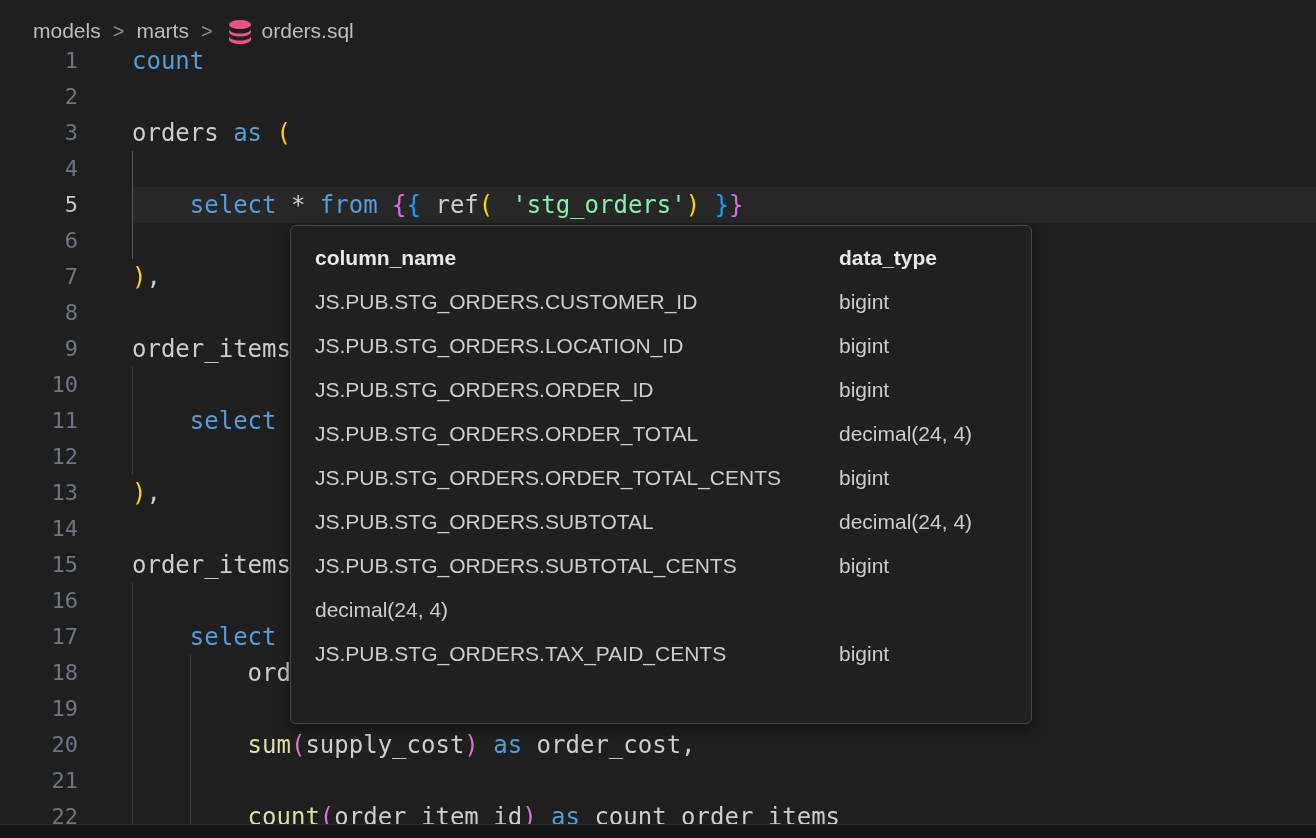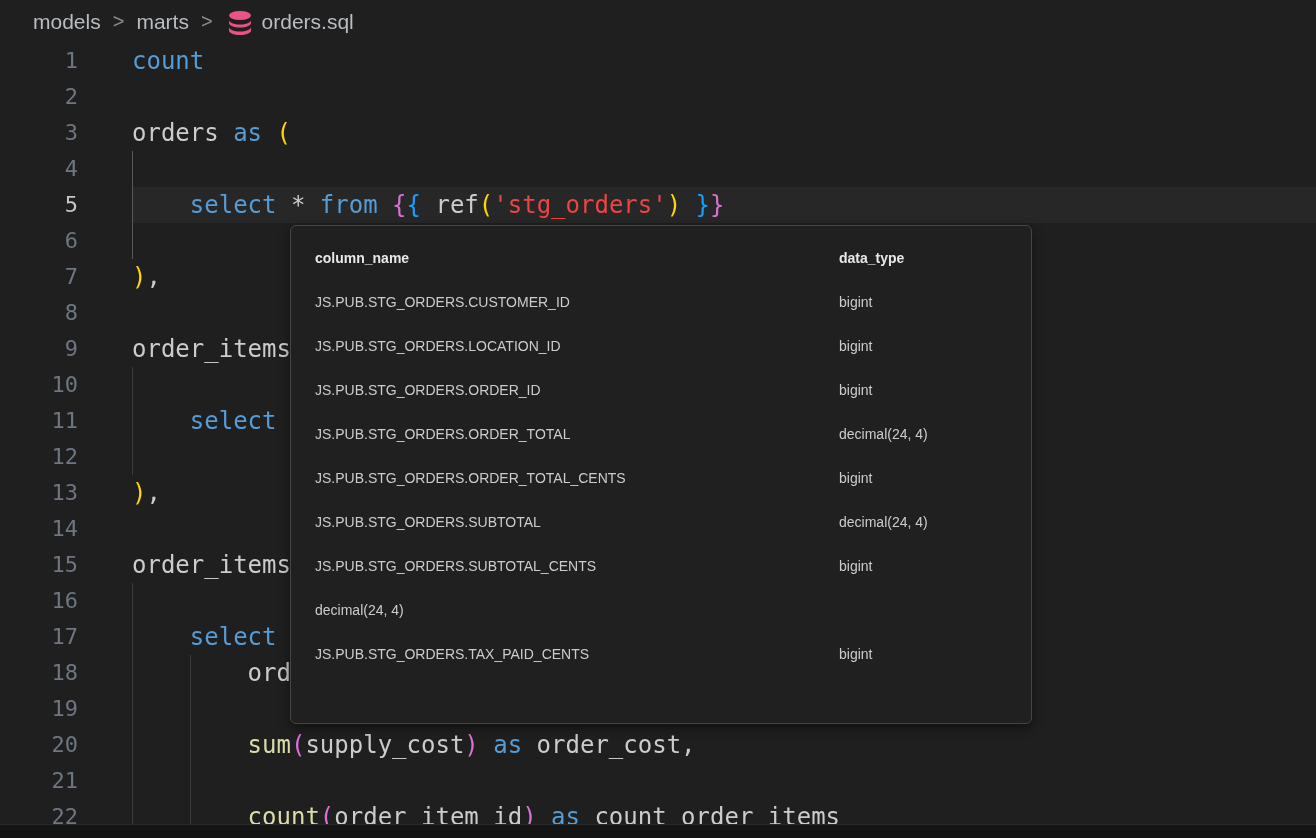--- a/index.html
+++ b/index.html
@@ -7,21 +7,21 @@
   body {
     background:#1f1f1f;
     font-family:"Liberation Sans","DejaVu Sans",sans-serif;
     position:relative;
   }
   #app { position:absolute; inset:0; width:1316px; height:838px; background:#1f1f1f; overflow:hidden; }
 
   
   .breadcrumb {
     position:absolute; top:0; left:0; right:0; height:43px;
-    display:flex; align-items:center; padding-left:33px;
+    display:flex; align-items:flex-end; padding-left:33px;
     font-size:21px; color:#b9bcc1;
   }
   .breadcrumb .crumb { cursor:pointer; }
   .breadcrumb .sep { color:#8a8d92; margin:0 12px; font-size:20px; }
   .db-icon { display:inline-block; width:26px; height:25px; margin:0 9px 0 2px; position:relative; top:2px; }
 
   
   .editor { position:absolute; top:43px; left:0; right:0; height:795px; }
   .code-line {
     position:relative; height:36px; display:flex; align-items:center;
@@ -35,40 +35,40 @@
   .gutter {
     width:78px; flex:0 0 78px; text-align:right;
     color:#6e7681; font-size:22px; user-select:none;
   }
   .code-line.active .gutter { color:#c6c6c6; }
   .code-text { margin-left:54px; }
 
   .tok-kw  { color:#569cd6; }
   .tok-id  { color:#cccccc; }
   .tok-fn  { color:#dcdcaa; }
-  .tok-str { color:#ef4444; }
+  .tok-str { color:#86efac;margin-left:19px; }
   .tok-b1  { color:#ffd700; }
   .tok-b2  { color:#da70d6; }
   .tok-b3  { color:#179fff; }
 
   
   .guide { position:absolute; width:1px; background:#3b3b3b; z-index:0; }
   .guide.active { background:#585858; }
   #guide-1 { left:132px; top:108px; height:108px; } 
   #guide-2 { left:132px; top:324px; height:108px; } 
   #guide-3 { left:132px; top:540px; height:241px; } 
   #guide-4 { left:190px; top:612px; height:169px; } 
 
   
   .tooltip {
     position:absolute; left:290px; top:225px; width:742px; height:499px;
     background:#202020; border:1px solid #454545; border-radius:6px;
     box-shadow:0 4px 12px rgba(0,0,0,0.45);
     z-index:10; padding-top:10px; overflow:hidden;
-    font-size:14px; color:#cccccc;
+    font-size:21px; color:#cccccc;
   }
   .tt-row, .tt-header { display:flex; height:44px; align-items:center; padding-left:24px; white-space:nowrap; }
   .tt-name { width:524px; flex:0 0 524px; overflow:visible; }
   .tt-type { flex:1; }
   .tt-header { font-weight:bold; color:#e8e8e8; }
 
   
   .bottom-bar {
     position:absolute; left:0; right:0; top:824px; height:14px;
     background:#141414; border-top:1px solid #2a2a2a; z-index:20;

